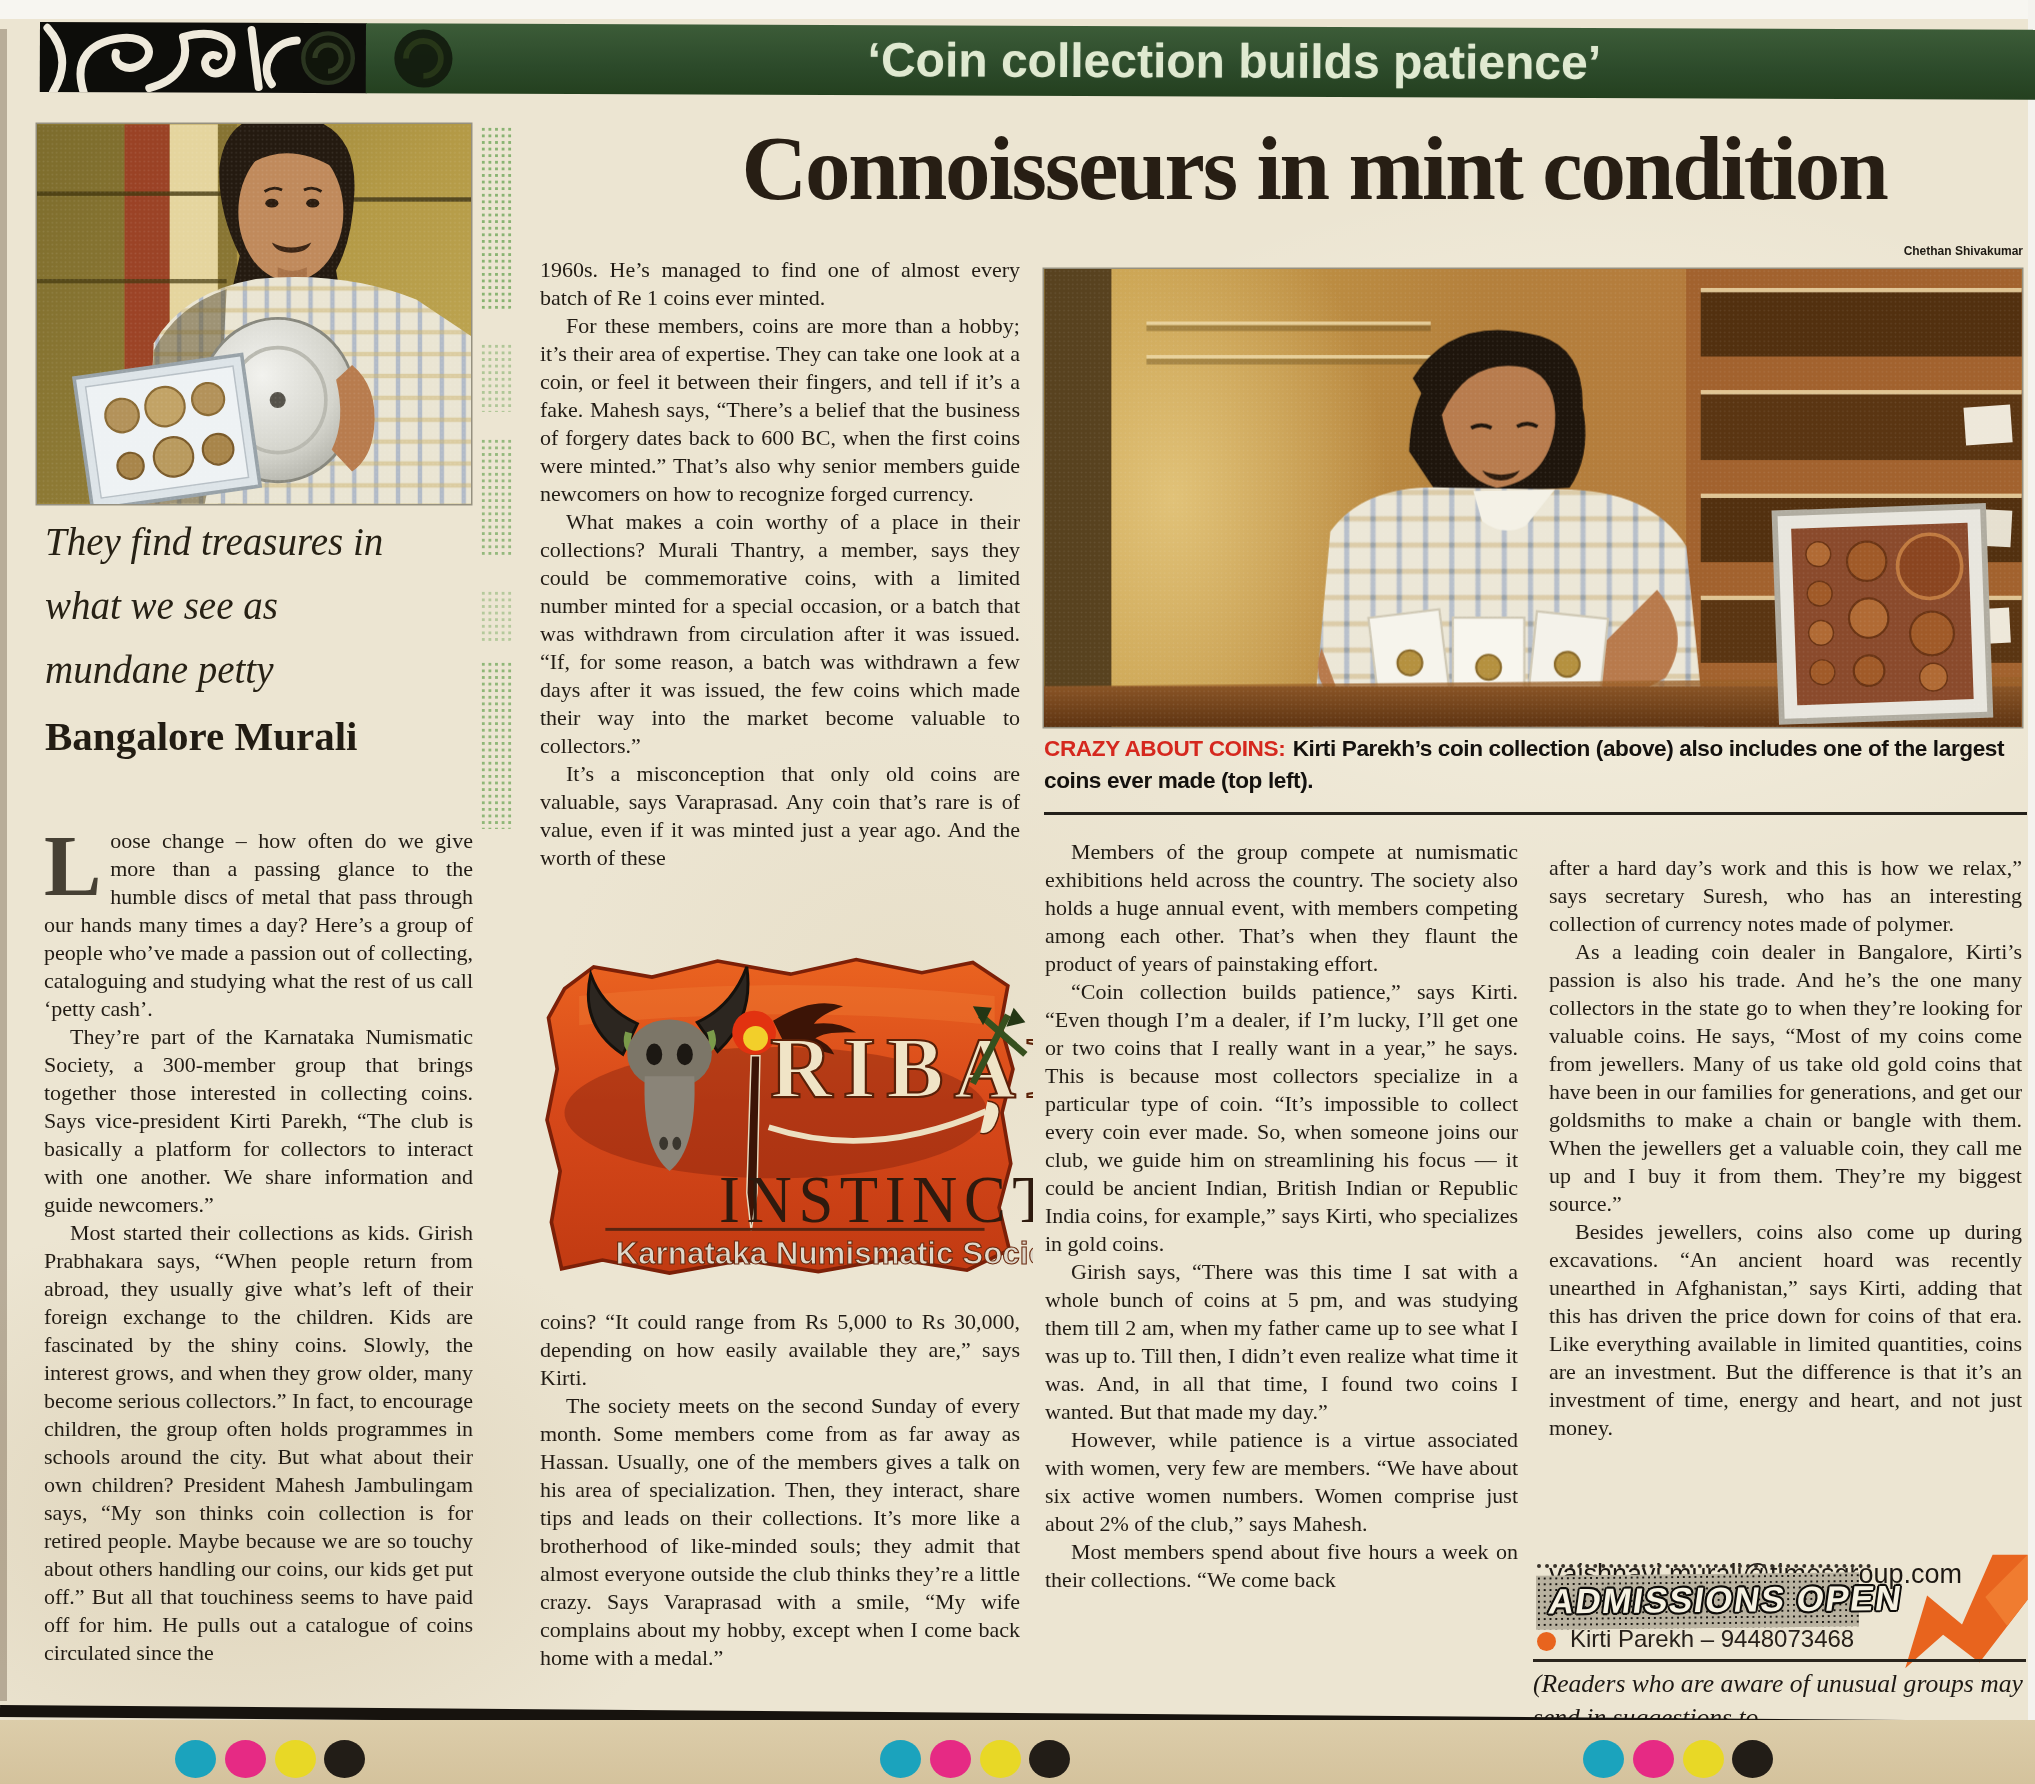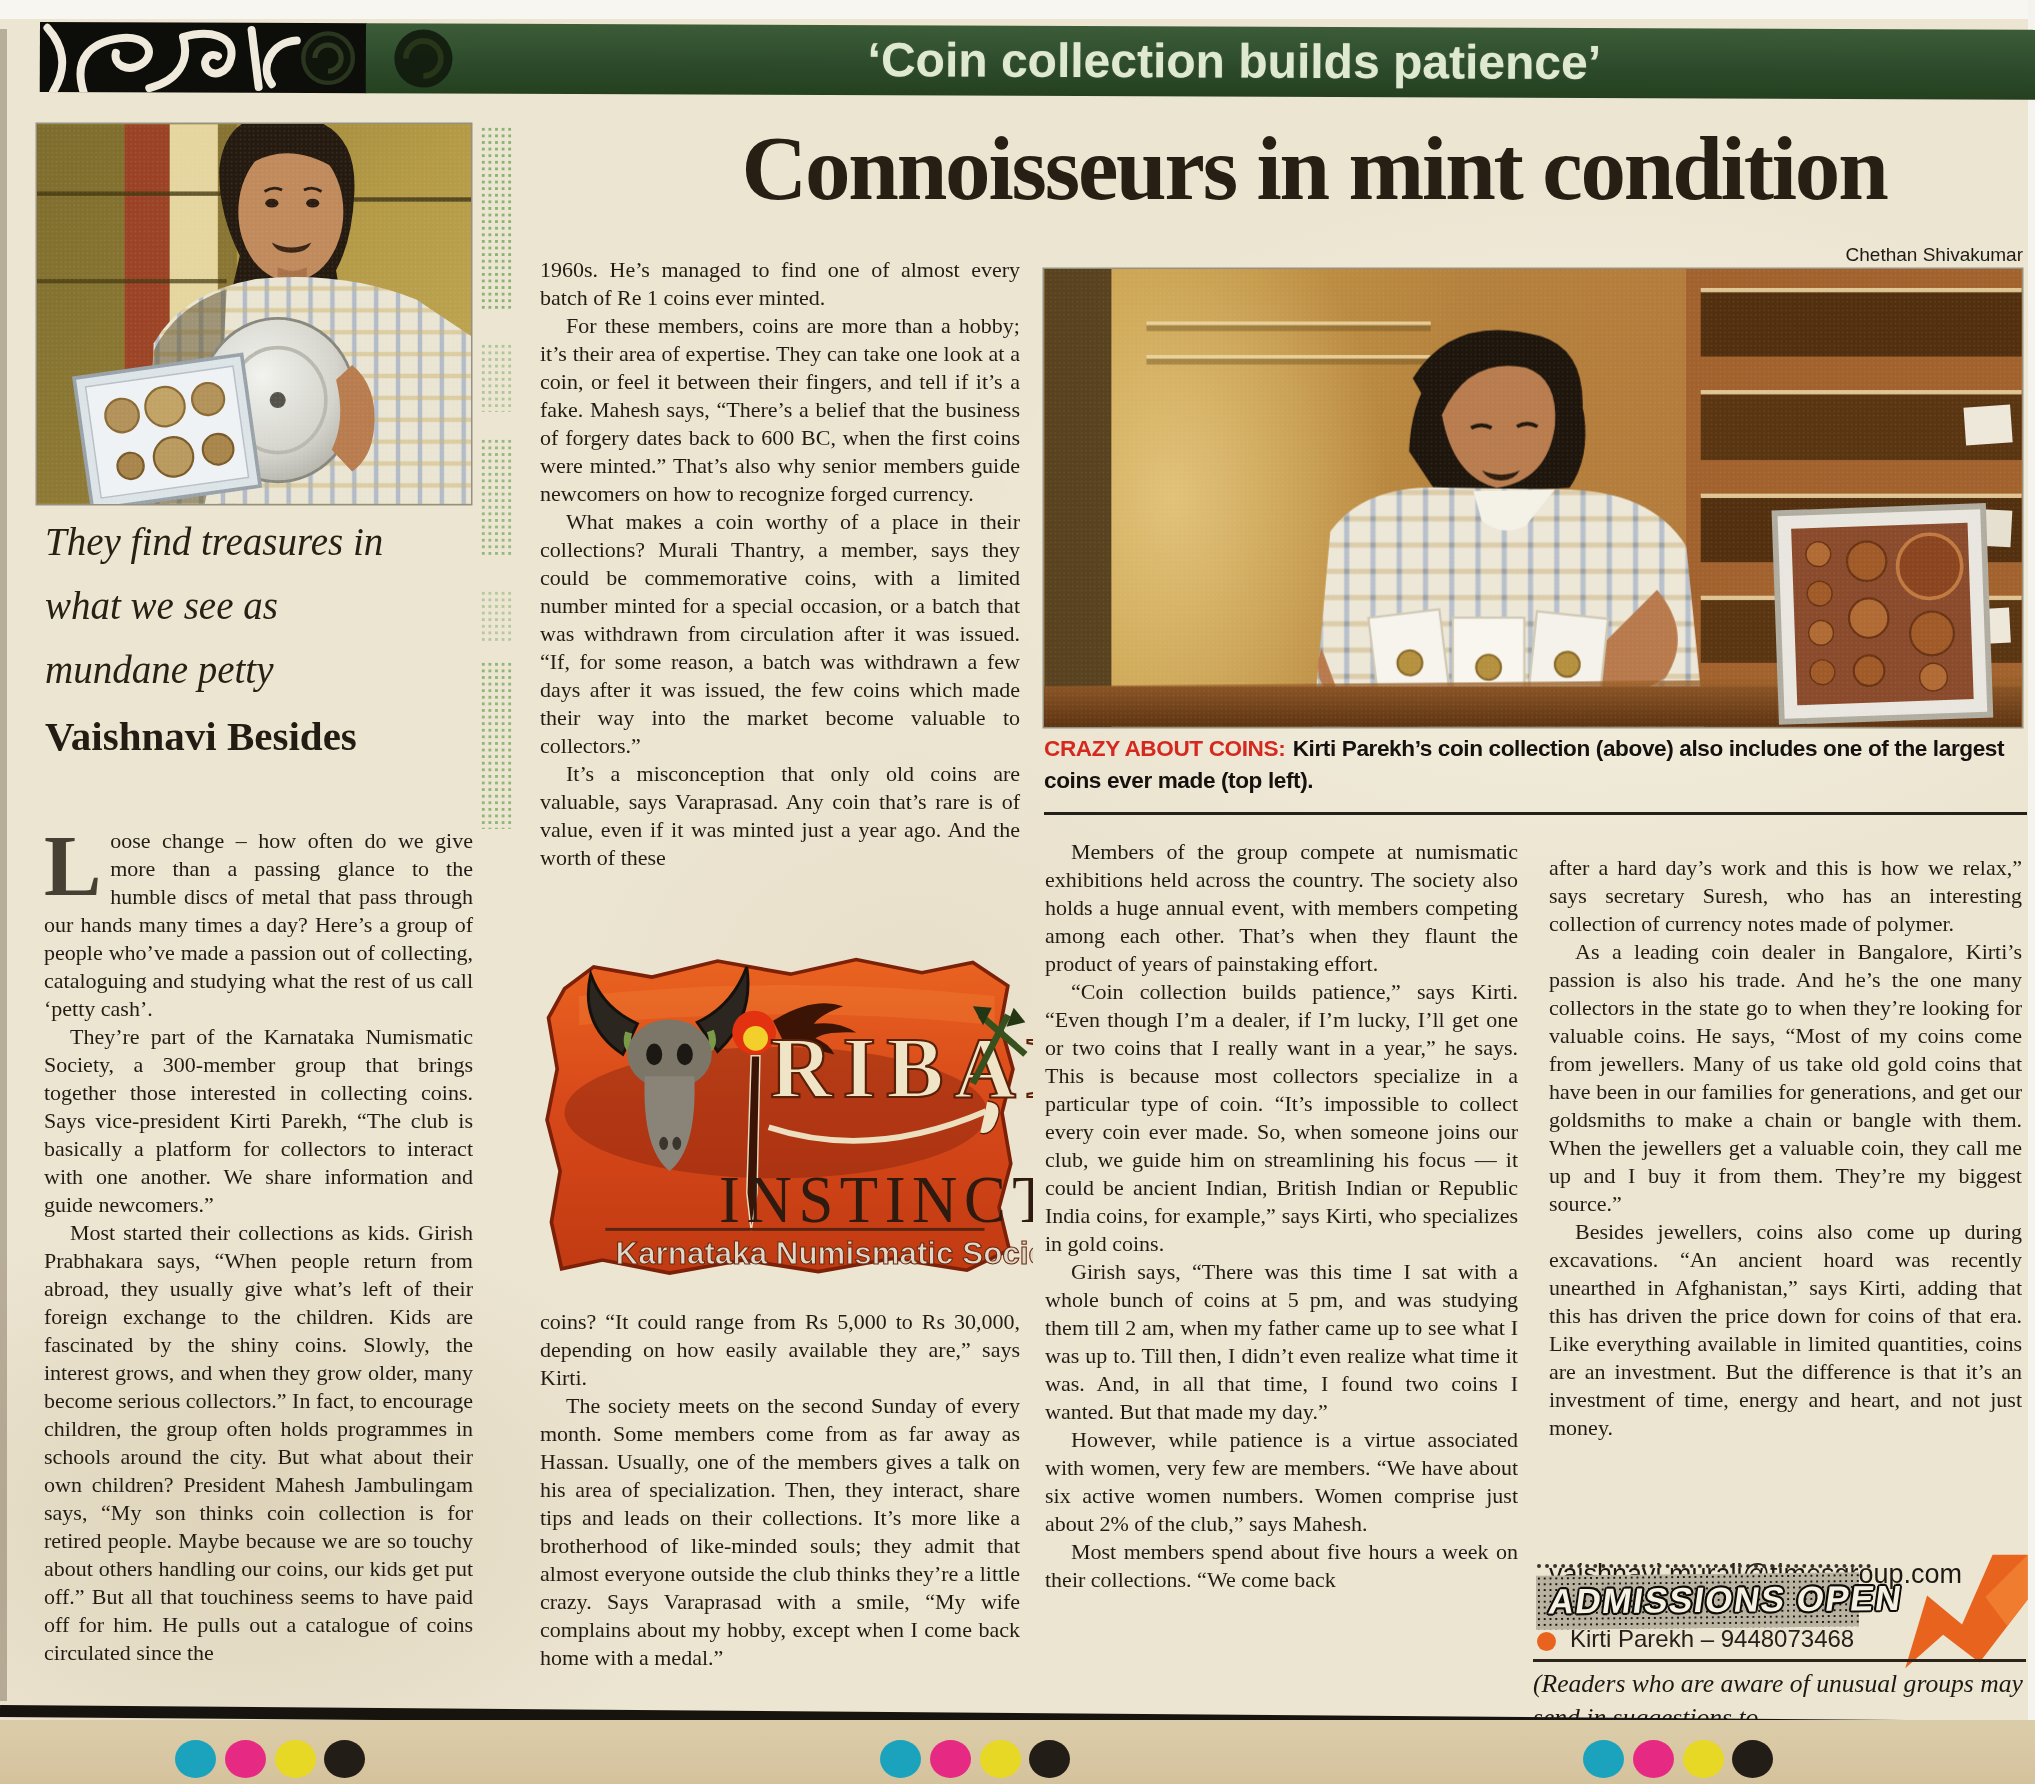--- a/index.html
+++ b/index.html
@@ -21,21 +21,21 @@
   .pattern-box{position:absolute;left:0;top:0;width:327px;height:70px;background:#0d0d0a;}
   .green-band{position:absolute;left:326px;top:0;width:1699px;height:70px;background:linear-gradient(180deg,#3c5c38,#2c4a2a 60%,#24401f);}
   .coin-motif{position:absolute;left:14.6px;top:2.9px;}
   .kicker{position:absolute;left:438px;top:8.8px;width:861px;text-align:center;
     font-family:"Liberation Sans",sans-serif;font-weight:bold;font-size:48px;line-height:51px;
     color:#dfe9d0;letter-spacing:0px;text-shadow:0 0 1.5px rgba(255,255,255,.25);white-space:nowrap;}
 
   .headline{left:657px;top:118px;width:1314px;margin:0;text-align:center;
     font-size:91px;line-height:102px;font-weight:bold;letter-spacing:-2.2px;color:#271e14;white-space:nowrap;}
   .credit{left:1767px;top:244px;width:256px;text-align:right;
-    font-family:"Liberation Sans",sans-serif;font-size:19px;color:#1e1a14;}
+    font-family:"Liberation Sans",sans-serif;font-size:12px;color:#1e1a14;font-weight:bold;}
 
   
   .photo{box-shadow:0 0 0 1.5px rgba(45,40,28,.45);background:#b09a44;}
   .photo-left{left:37px;top:124px;width:434px;height:380px;}
   .photo-right{left:1044px;top:269px;width:978px;height:458px;}
 
   
   .gseg{left:480px;width:32px;border-radius:2.9px;
     background-image:radial-gradient(#7fae68 36%, rgba(0,0,0,0) 40%);
     background-size:6.6px 6.6px;}
@@ -185,21 +185,21 @@
   <div class="abs gseg" style="top:126px;height:183px;opacity:.9;"></div>
   <div class="abs gseg" style="top:343px;height:69px;opacity:.55;"></div>
   <div class="abs gseg" style="top:438px;height:120px;opacity:.8;"></div>
   <div class="abs gseg" style="top:590px;height:51px;opacity:.5;"></div>
   <div class="abs gseg" style="top:661px;height:168px;opacity:.85;"></div>
 
   <div class="abs standfirst">
     <div class="sline">They find treasures in</div>
     <div class="sline">what we see as</div>
     <div class="sline">mundane petty</div>
-    <div class="author">Vaishnavi Besides</div>
+    <div class="author">Bangalore Murali</div>
   </div>
 
   <div class="abs col col1">
     <p class="noindent"><span class="dropcap">L</span><span>oose change – how often do we give more than a passing glance to the humble discs of metal that pass through our hands many times a day? Here’s a group of people who’ve made a passion out of collecting, cataloguing and studying what the rest of us call ‘petty cash’.</span></p>
     <p>They’re part of the Karnataka Numismatic Society, a 300-member group that brings together those interested in collecting coins. Says vice-president Kirti Parekh, “The club is basically a platform for collectors to interact with one another. We share information and guide newcomers.”</p>
     <p>Most started their collections as kids. Girish Prabhakara says, “When people return from abroad, they usually give what’s left of their foreign exchange to the children. Kids are fascinated by the shiny coins. Slowly, the interest grows, and when they grow older, many become serious collectors.” In fact, to encourage children, the group often holds programmes in schools around the city. But what about their own children? President Mahesh Jambulingam says, “My son thinks coin collection is for retired people. Maybe because we are so touchy about others handling our coins, our kids get put off.” But all that touchiness seems to have paid off for him. He pulls out a catalogue of coins circulated since the</p>
   </div>
 
   <div class="abs col col2a">
     <p class="noindent">1960s. He’s managed to find one of almost every batch of Re 1 coins ever minted.</p>

